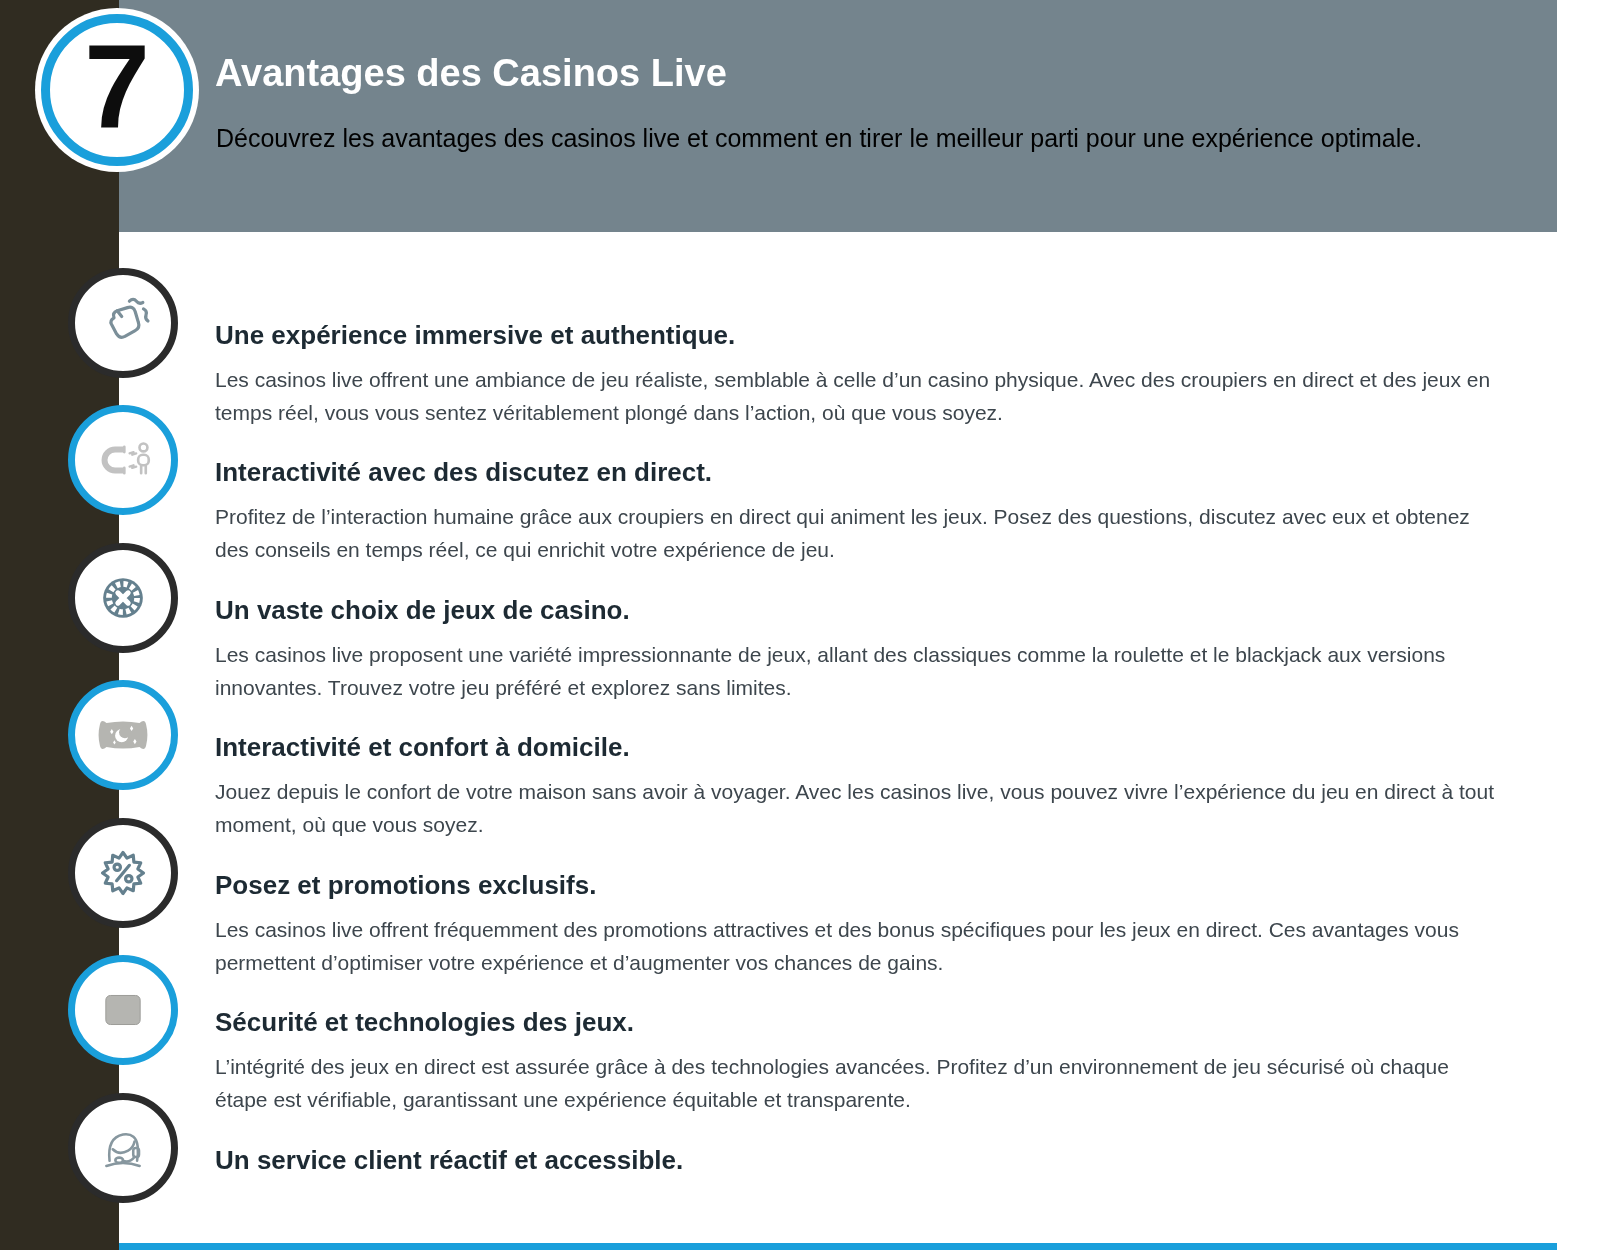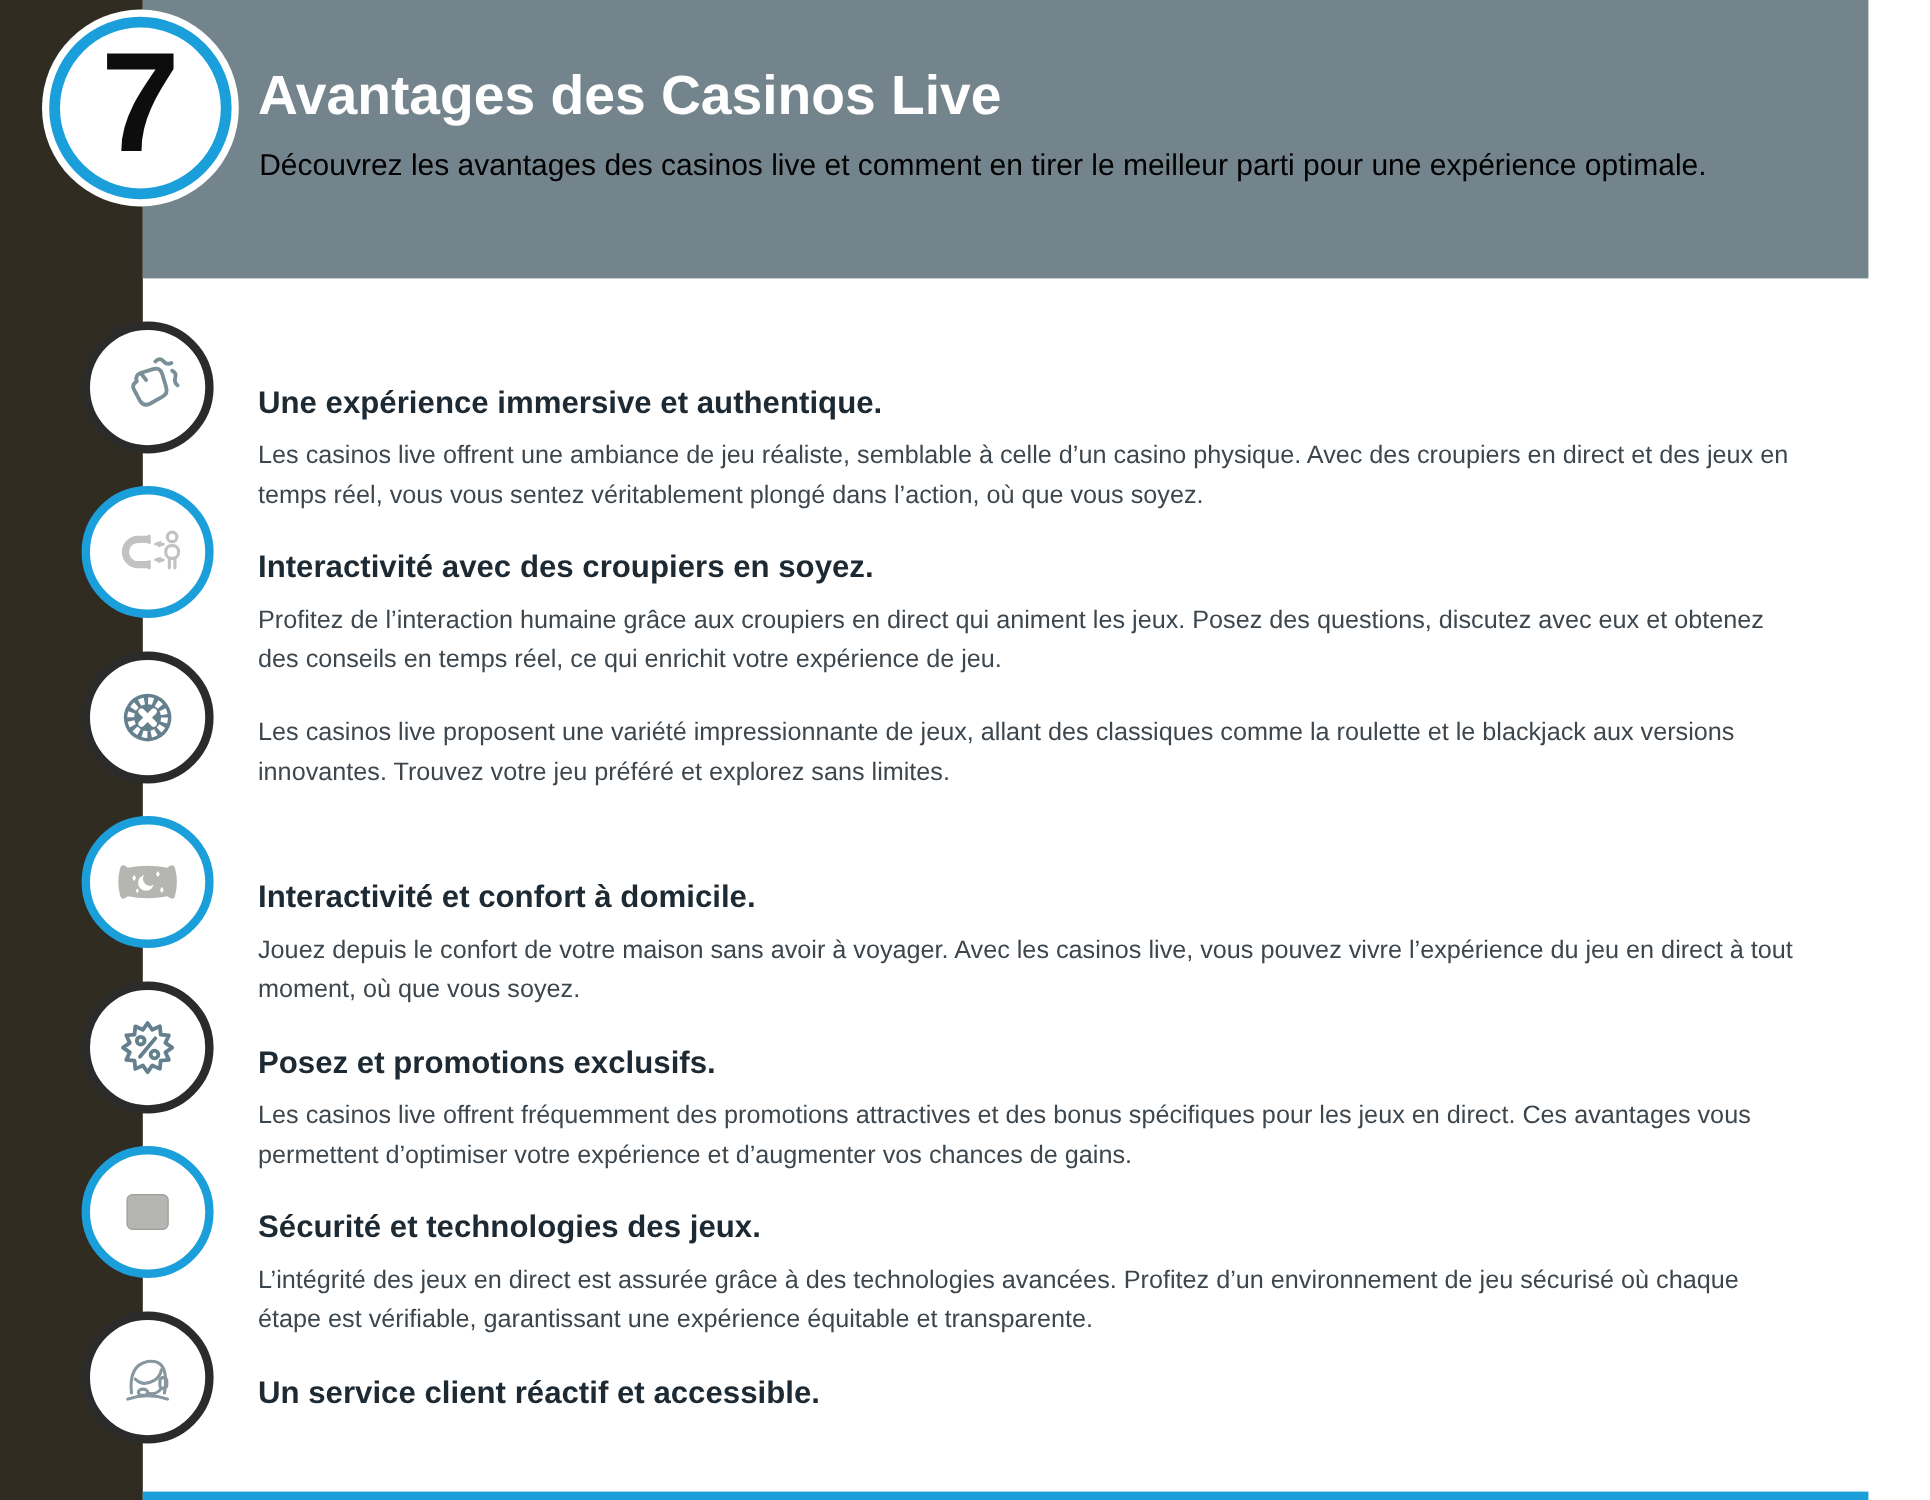--- a/index.html
+++ b/index.html
@@ -15,21 +15,21 @@
     width:119px; height:1250px;
     background:#302c21;
   }
   .header {
     position:absolute; left:119px; top:0;
     width:1438px; height:232px;
     background:#74848d;
   }
   .header-title {
     position:absolute; left:96px; top:52px;
-    font-size:46px; font-weight:bold; color:#ffffff;
+    font-size:38px; font-weight:bold; color:#ffffff;
   }
   .header-subtitle {
     position:absolute; left:97px; top:122px;
     font-size:25px; color:#000000; width:1310px; line-height:1.3;
   }
   .big-circle {
     position:absolute; left:41px; top:14px;
     width:152px; height:152px; border-radius:50%;
     background:#ffffff; border:9px solid #1a9fdb;
     box-shadow:0 0 0 6px #ffffff;
@@ -143,25 +143,26 @@
     <ellipse cx="44" cy="69" rx="6" ry="4"></ellipse>
   </svg>
 </div>
 
 <div class="section" style="top:274px">
   <div class="sec-title">Une expérience immersive et authentique.</div>
   <div class="sec-body">Les casinos live offrent une ambiance de jeu réaliste, semblable à celle d’un casino physique. Avec des croupiers en direct et des jeux en temps réel, vous vous sentez véritablement plongé dans l’action, où que vous soyez.</div>
 </div>
 
 <div class="section" style="top:411px">
-  <div class="sec-title">Interactivité avec des croupiers en soyez.</div>
+  <div class="sec-title">Interactivité avec des discutez en direct.</div>
   <div class="sec-body">Profitez de l’interaction humaine grâce aux croupiers en direct qui animent les jeux. Posez des questions, discutez avec eux et obtenez des conseils en temps réel, ce qui enrichit votre expérience de jeu.</div>
 </div>
 
 <div class="section" style="top:549px">
+  <div class="sec-title">Un vaste choix de jeux de casino.</div>
   <div class="sec-body">Les casinos live proposent une variété impressionnante de jeux, allant des classiques comme la roulette et le blackjack aux versions innovantes. Trouvez votre jeu préféré et explorez sans limites.</div>
 </div>
 
 <div class="section" style="top:686px">
   <div class="sec-title">Interactivité et confort à domicile.</div>
   <div class="sec-body">Jouez depuis le confort de votre maison sans avoir à voyager. Avec les casinos live, vous pouvez vivre l’expérience du jeu en direct à tout moment, où que vous soyez.</div>
 </div>
 
 <div class="section" style="top:824px">
   <div class="sec-title">Posez et promotions exclusifs.</div>

